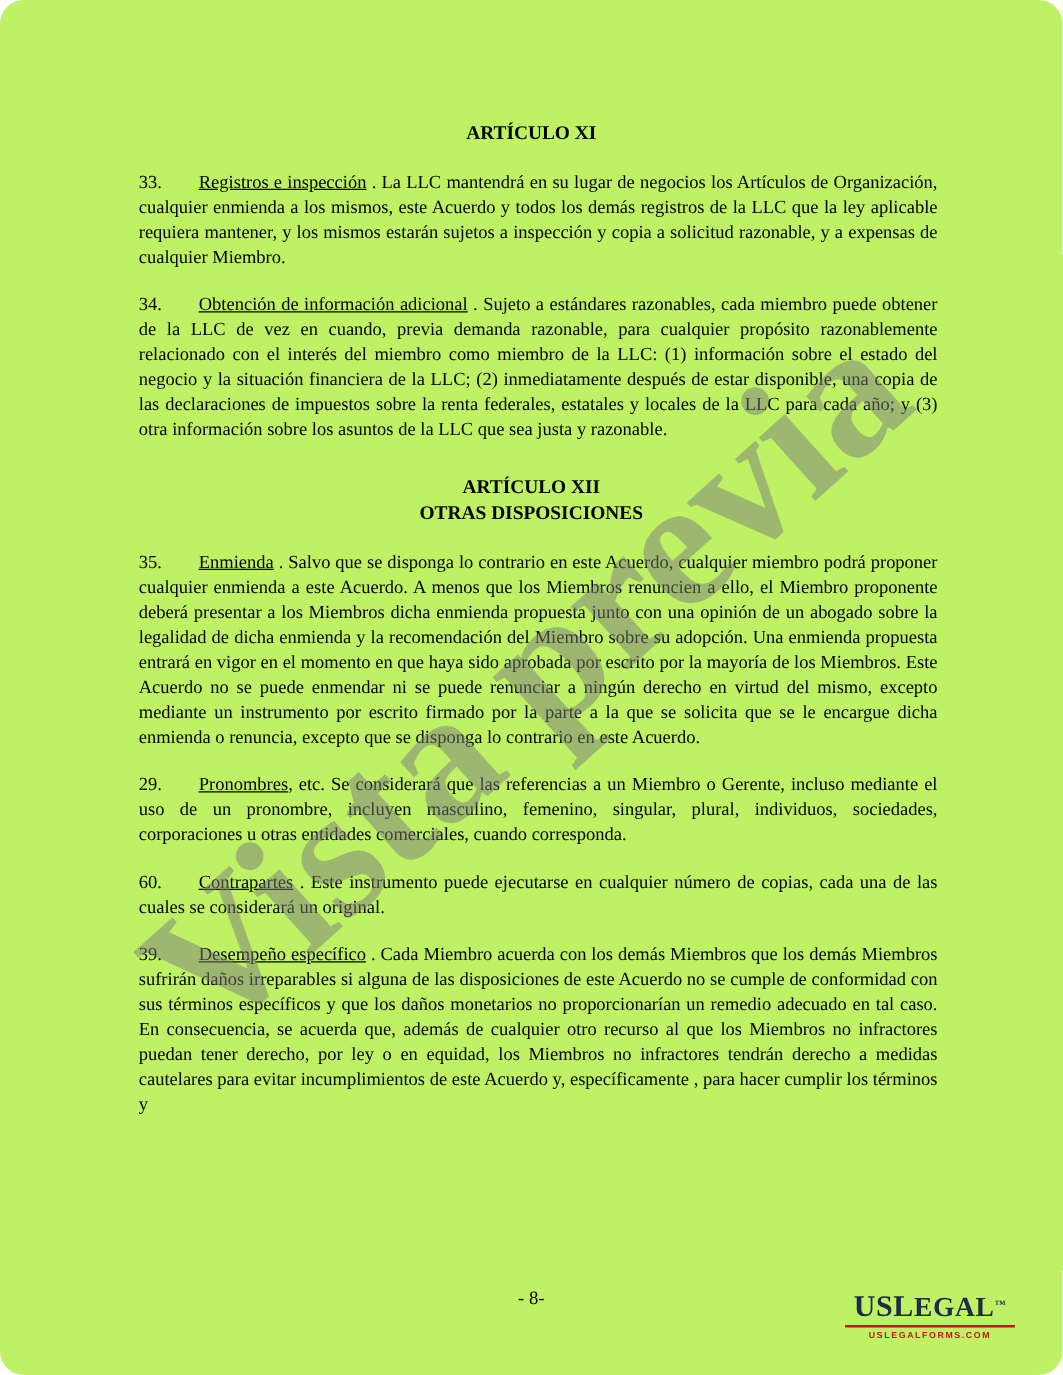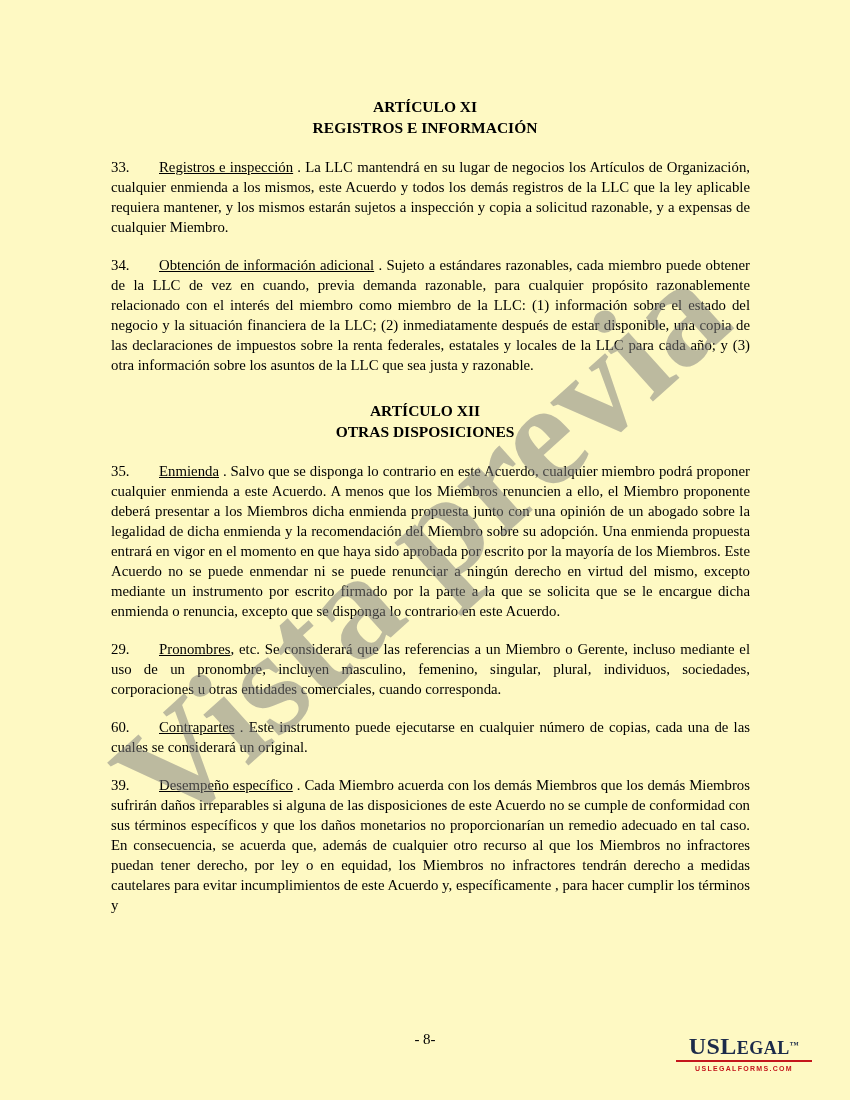--- a/index.html
+++ b/index.html
@@ -2,24 +2,25 @@
 <html><head>
 <meta charset="utf-8">
 <style>
   * { box-sizing: border-box; }
   html, body { margin: 0; padding: 0; background: #ffffff; }
   .page {
     position: relative;
     width: 850px;
     height: 1100px;
     margin: 0 auto;
-    background: #fef9c3;
+    background: #bef264;
     font-family: "Liberation Serif", serif;
     color: #000000;
     overflow: hidden;
+    border-radius: 19px;
   }
   .content {
     position: absolute;
     top: 96px;
     left: 100px;
     width: 650px;
     font-size: 14.8px;
     line-height: 20px;
     text-align: justify;
     z-index: 1;
@@ -73,21 +74,21 @@
   }
   .logo-text {
     font-family: "Liberation Serif", serif;
     font-weight: bold;
     color: #1c2b4a;
     line-height: 1;
     white-space: nowrap;
     letter-spacing: 0.5px;
   }
   .logo-main { font-size: 24px; }
-  .logo-rest { font-size: 18px; }
+  .logo-rest { font-size: 22px; }
   .logo-tm { font-size: 9px; vertical-align: super; }
   .logo-rule {
     height: 2px;
     background: #c4161c;
     margin: 2px 2px 3px 2px;
   }
   .logo-site {
     font-family: "Liberation Sans", sans-serif;
     font-weight: bold;
     font-size: 7px;
@@ -97,21 +98,20 @@
 </style>
 </head>
 <body>
 
 <div class="page">
 
   <div class="content">
 
     <div class="article-title">
       <div>ARTÍCULO XI</div>
-      <div>REGISTROS E INFORMACIÓN</div>
     </div>
 
     <p class="section"><span class="num">33.</span><span class="shead">Registros e inspección</span><span> . </span><span>La LLC mantendrá en su lugar de negocios los Artículos de Organización, cualquier enmienda a los mismos, este Acuerdo y todos los demás registros de la LLC que la ley aplicable requiera mantener, y los mismos estarán sujetos a inspección y copia a solicitud razonable, y a expensas de cualquier Miembro.</span></p>
 
     <p class="section"><span class="num">34.</span><span class="shead">Obtención de información adicional</span><span> . </span><span>Sujeto a estándares razonables, cada miembro puede obtener de la LLC de vez en cuando, previa demanda razonable, para cualquier propósito razonablemente relacionado con el interés del miembro como miembro de la LLC: (1) información sobre el estado del negocio y la situación financiera de la LLC; (2) inmediatamente después de estar disponible, una copia de las declaraciones de impuestos sobre la renta federales, estatales y locales de la LLC para cada año; y (3) otra información sobre los asuntos de la LLC que sea justa y razonable.</span></p>
 
     <div class="article-title second">
       <div>ARTÍCULO XII</div>
       <div>OTRAS DISPOSICIONES</div>
     </div>

